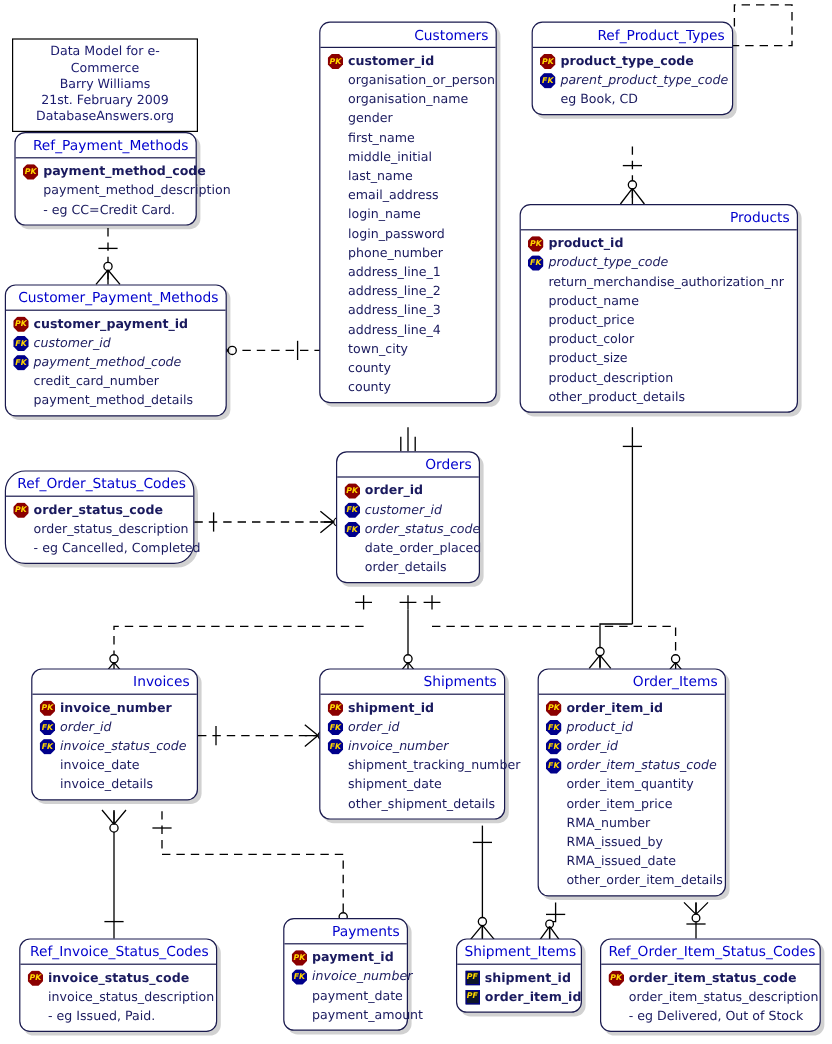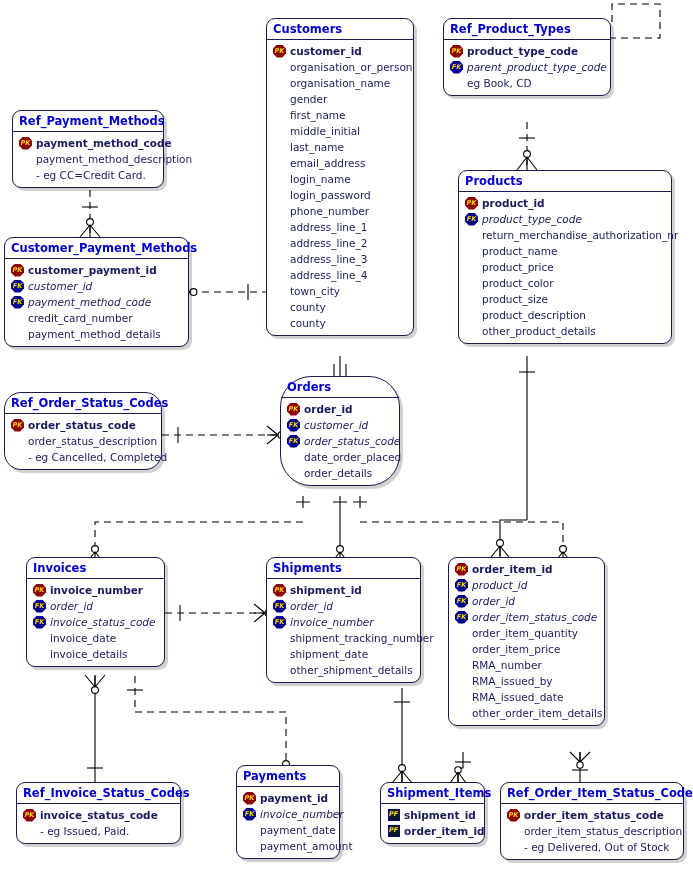--- a/index.html
+++ b/index.html
@@ -18,21 +18,21 @@
     padding:4px 6px;box-sizing:border-box;
   }
 
   
   .entity{
     position:absolute;background:#fff;border:1.2px solid #1a1a4e;
     border-radius:9px;box-sizing:border-box;z-index:3;
     box-shadow:3px 3px 0 rgba(0,0,0,0.18);
   }
   .entity .ename{
-    text-align:left;color:#0000cd;font-weight:bold;font-size:11.5px;
+    text-align:right;color:#0000cd;font-weight:normal;font-size:11.5px;
     padding:3px 6px 3px;border-bottom:1.1px solid #1a1a4e;white-space:nowrap;
   }
   .attrs{padding:3px 4px 4px 4px;}
   .attr{
     display:flex;align-items:center;height:16px;font-size:10.5px;
     color:#1a1a5e;white-space:nowrap;
   }
   .attr .badge{width:17px;flex:0 0 17px;display:flex;align-items:center;justify-content:center;font-style:italic;}
   .attr .aname{padding-left:2px;}
   .attr.k .aname{font-weight:bold;}
@@ -140,20 +140,26 @@
       <path d="M458 772 L450 783 M458 772 L458 783 M458 772 L466 783"></path>
 
       <line x1="580" y1="752" x2="580" y2="782"></line>
       <line x1="572" y1="770" x2="588" y2="770"></line>
       <path d="M580 762 L570 752 M580 762 L580 752 M580 762 L590 752"></path>
       <circle cx="580" cy="765" r="3.2" fill="#fff"></circle>
 
     </g>
   </svg>
 
+  <div class="titlebox" style="left:10px;top:32px;width:155px;">
+    <div>Data Model for e-Commerce</div>
+    <div>Barry Williams</div>
+    <div>21st. February 2009</div>
+    <div>DatabaseAnswers.org</div>
+  </div>
 
   <div class="entity" id="e0" style="left:12px;top:110px;width:152px;">
       <div class="ename">Ref_Payment_Methods</div>
       <div class="attrs">
         <div class="attr k">
           <span class="badge">
             <span class="oct pk">PK</span>
           </span>
           <span class="aname">payment_method_code</span>
         </div>
@@ -273,21 +279,21 @@
             <span class="oct fk">FK</span>
           </span>
           <span class="aname">parent_product_type_code</span>
         </div>
         <div class="attr plain">
           <span class="aname">eg Book, CD</span>
         </div>
       </div>
     </div>
 
-  <div class="entity" id="e4" style="left:458px;top:170px;width:214px;">
+  <div class="entity" id="e4" style="left:433px;top:170px;width:232px;">
       <div class="ename">Products</div>
       <div class="attrs">
         <div class="attr k">
           <span class="badge">
             <span class="oct pk">PK</span>
           </span>
           <span class="aname">product_id</span>
         </div>
         <div class="attr fk">
           <span class="badge">
@@ -330,21 +336,21 @@
         </div>
         <div class="attr plain">
           <span class="aname">order_status_description</span>
         </div>
         <div class="attr plain">
           <span class="aname">- eg Cancelled, Completed</span>
         </div>
       </div>
     </div>
 
-  <div class="entity" id="e6" style="left:280px;top:376px;width:120px;border-radius:31px;">
+  <div class="entity" id="e6" style="left:280px;top:376px;width:120px;">
       <div class="ename">Orders</div>
       <div class="attrs">
         <div class="attr k">
           <span class="badge">
             <span class="oct pk">PK</span>
           </span>
           <span class="aname">order_id</span>
         </div>
         <div class="attr fk">
           <span class="badge">
@@ -424,20 +430,21 @@
         <div class="attr plain">
           <span class="aname">shipment_date</span>
         </div>
         <div class="attr plain">
           <span class="aname">other_shipment_details</span>
         </div>
       </div>
     </div>
 
   <div class="entity" id="e9" style="left:448px;top:557px;width:157px;">
+      <div class="ename">Order_Items</div>
       <div class="attrs">
         <div class="attr k">
           <span class="badge">
             <span class="oct pk">PK</span>
           </span>
           <span class="aname">order_item_id</span>
         </div>
         <div class="attr fk">
           <span class="badge">
             <span class="oct fk">FK</span>
@@ -480,20 +487,23 @@
   <div class="entity" id="e10" style="left:16px;top:782px;width:165px;">
       <div class="ename">Ref_Invoice_Status_Codes</div>
       <div class="attrs">
         <div class="attr k">
           <span class="badge">
             <span class="oct pk">PK</span>
           </span>
           <span class="aname">invoice_status_code</span>
         </div>
         <div class="attr plain">
+          <span class="aname">invoice_status_description</span>
+        </div>
+        <div class="attr plain">
           <span class="aname">- eg Issued, Paid.</span>
         </div>
       </div>
     </div>
 
   <div class="entity" id="e11" style="left:236px;top:765px;width:104px;">
       <div class="ename">Payments</div>
       <div class="attrs">
         <div class="attr k">
           <span class="badge">

